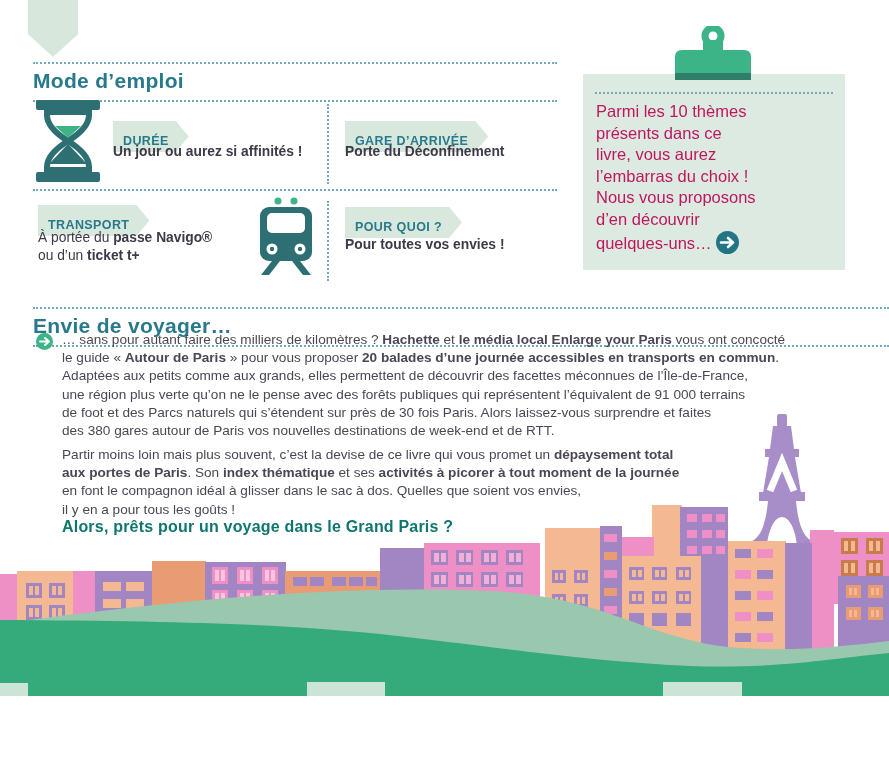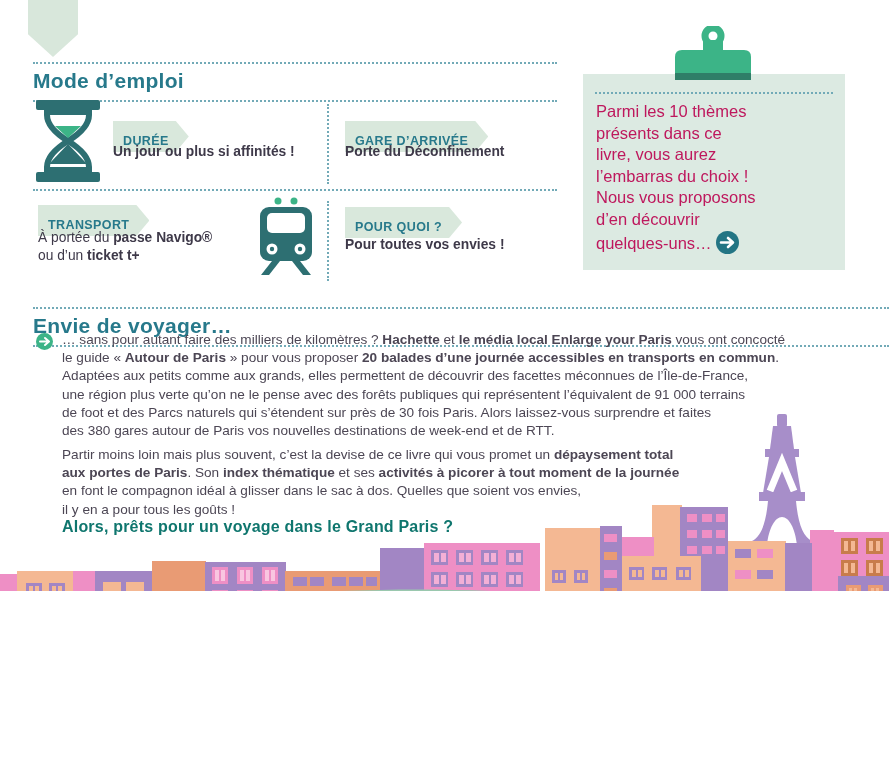--- a/index.html
+++ b/index.html
@@ -1,16 +1,16 @@
 <!DOCTYPE html>
 <html><head>
 <meta charset="utf-8">
 <style>
   html,body{margin:0;padding:0;background:#fff;}
-  .page{position:relative;width:889px;height:591px;background:#fff;overflow:hidden;
+  .page{position:relative;width:889px;height:696px;background:#fff;overflow:hidden;
         font-family:"Liberation Sans",sans-serif;color:#4C4654;}
   .abs{position:absolute;}
   
   .section-title{position:absolute;color:#27798B;font-weight:bold;font-size:21px;
     letter-spacing:.3px;padding:5px 0 7px 0;
     border-top:2px dotted #72AAB7;border-bottom:2px dotted #72AAB7;}
   
   .tag{display:inline-block;background:#D9E8DC;color:#27798B;font-weight:bold;
     font-size:12.5px;letter-spacing:.4px;padding:13px 20px 4px 10px;
     clip-path:polygon(0 0,calc(100% - 13px) 0,100% 50%,calc(100% - 13px) 100%,0 100%);}
@@ -49,21 +49,21 @@
       <path d="M14,12 L56,12 L56,15 Q56,28 35,41 Q14,28 14,15 Z" fill="none" stroke="#2D6F72" stroke-width="6"></path>
       <path d="M35,41 Q56,54 56,67 L56,70 L14,70 L14,67 Q14,54 35,41 Z" fill="none" stroke="#2D6F72" stroke-width="6"></path>
       <polygon points="22,26 48,26 35,38" fill="#3CB487"></polygon>
       <polygon points="35,44 16,64 54,64" fill="#2D6F72"></polygon>
     </svg>
   </div>
 
   <div class="abs" style="left:113px;top:121px;">
     <span class="tag">DURÉE</span>
   </div>
-  <div class="val" style="left:113px;top:143px;">Un jour ou plus si affinités !</div>
+  <div class="val" style="left:113px;top:143px;">Un jour ou aurez si affinités !</div>
 
   <div class="dotted-v" style="left:327px;top:104px;height:80px;"></div>
 
   <div class="abs" style="left:345px;top:121px;">
     <span class="tag">GARE D’ARRIVÉE</span>
   </div>
   <div class="val" style="left:345px;top:143px;">Porte du Déconfinement</div>
 
   <div class="dotted-h" style="left:33px;top:189px;width:524px;"></div>
 

